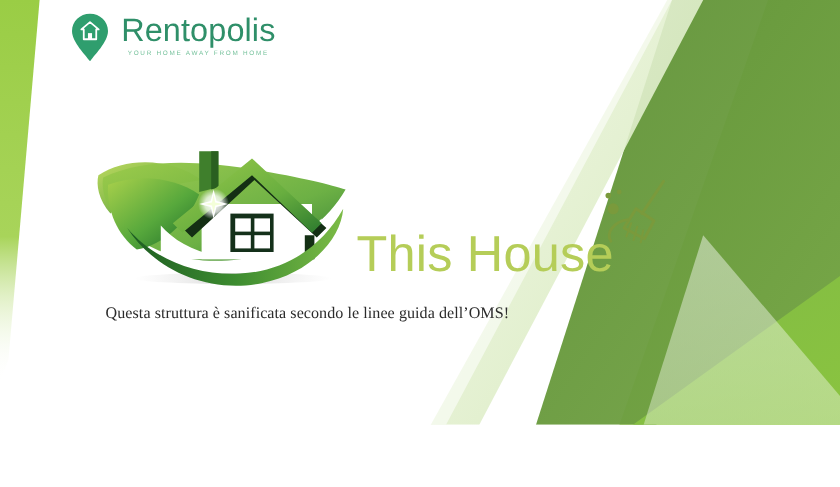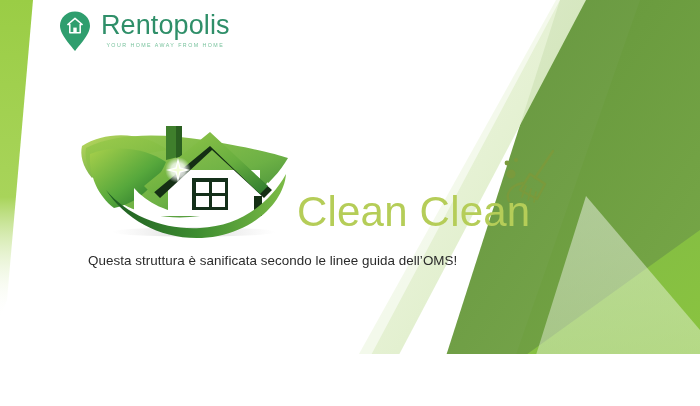--- a/index.html
+++ b/index.html
@@ -102,20 +102,21 @@
     letter-spacing: 0.2px;
     white-space: nowrap;
   }
 
   
   #caption-block {
     position: absolute;
     left: 88px;
     top: 254px;
     width: 420px;
+    font-family: Liberation Serif, serif;
   }
   .caption-line {
     font-size: 13.4px;
     line-height: 1;
     color: #2b2b2b;
     white-space: nowrap;
     letter-spacing: 0.05px;
   }
   #caption-it { margin-bottom: 16px; }
 </style>
@@ -254,20 +255,20 @@
         <path d="M33 41 L29 52" stroke-width="1.7"></path>
         <path d="M38 44 L35 55" stroke-width="1.7"></path>
         <path d="M43 47 L41 57" stroke-width="1.7"></path>
 
         <path d="M30 38 C18 40 12 49 16 56"></path>
       </g>
       <circle cx="14" cy="18" r="2.4" fill="#7a9a3c"></circle>
       <circle cx="23" cy="15" r="2" fill="#7a9a3c"></circle>
       <circle cx="18" cy="29" r="4.6" fill="#7a9a3c"></circle>
     </svg>
-    <div id="clean-house-title">Clean Clean</div>
+    <div id="clean-house-title">This House</div>
   </div>
 
   <div id="caption-block">
     <div id="caption-it" class="caption-line">Questa struttura è sanificata secondo le linee guida dell’OMS!</div>
   </div>
 
 </div>
 
 </body></html>

